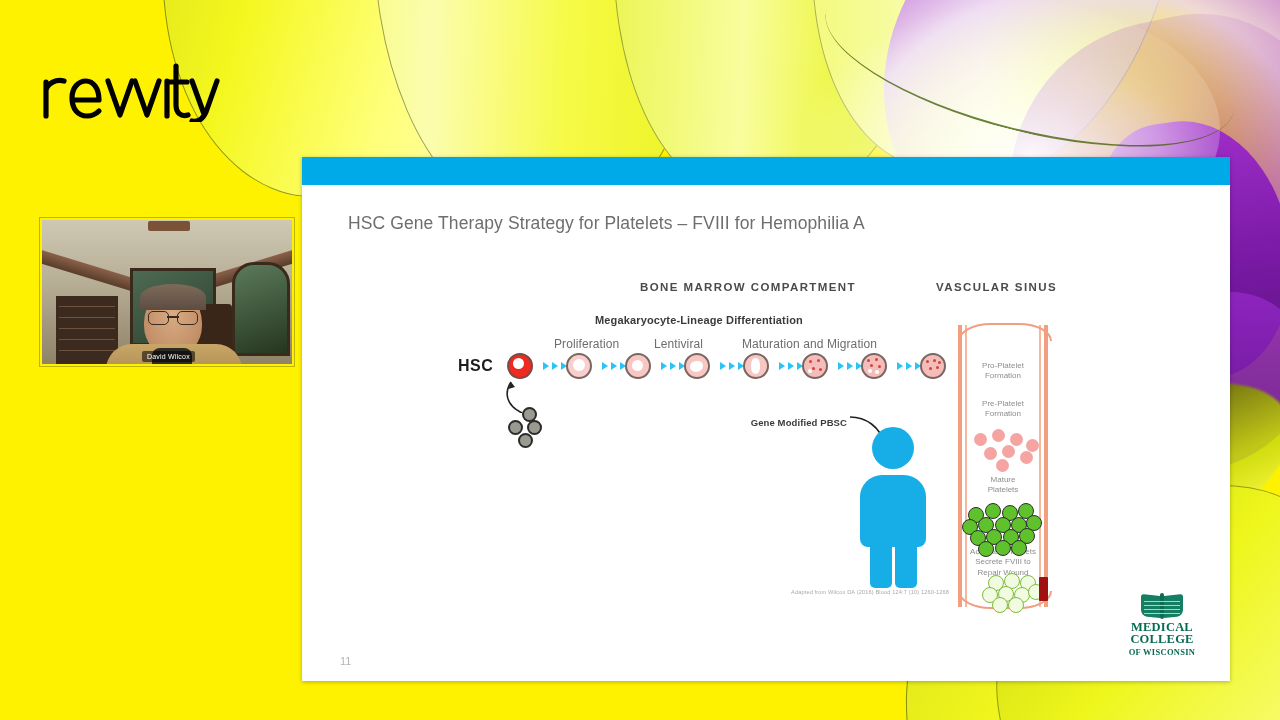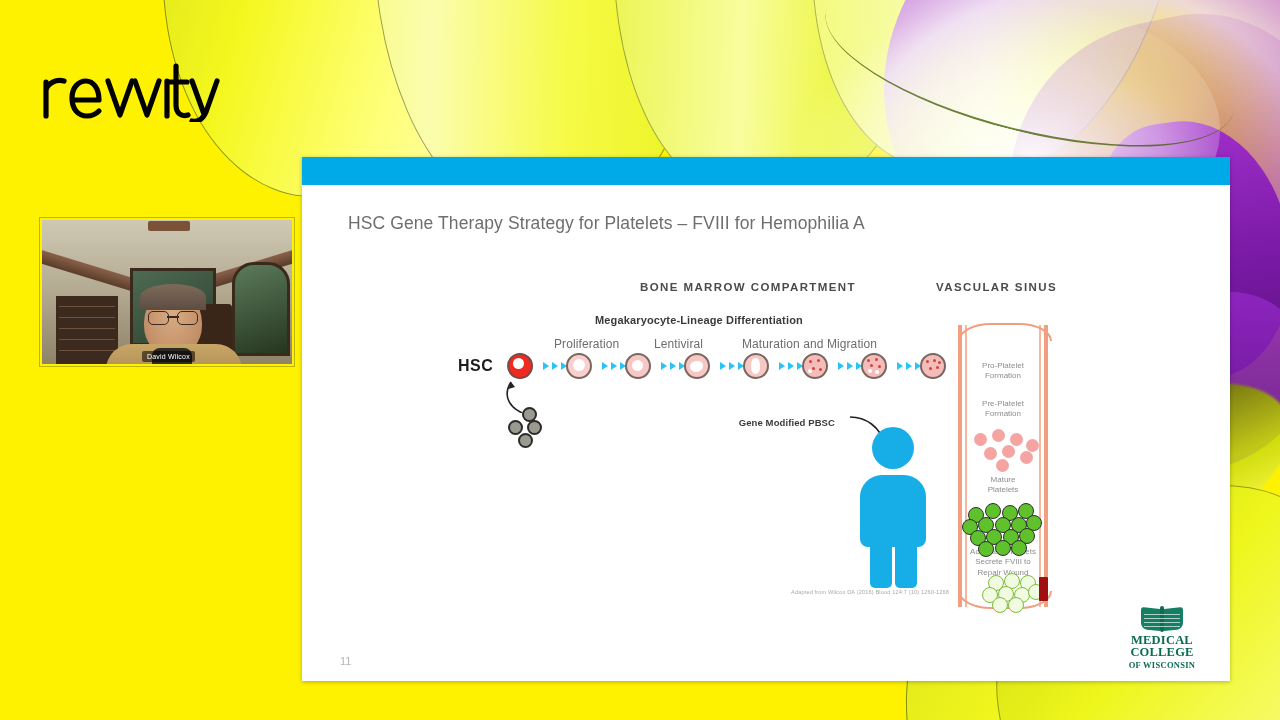--- a/index.html
+++ b/index.html
@@ -146,21 +146,21 @@
     background:#ffffff;box-shadow:0 1px 4px rgba(0,0,0,.28);
   }
   #slide-accent{position:absolute;left:0;top:0;width:100%;height:28px;background:#00A9E8;}
   #slide-title{
     position:absolute;left:46px;top:56px;font-size:17.5px;color:#6e6e6e;font-weight:400;
     letter-spacing:.1px;white-space:nowrap;
   }
   #slide-number{position:absolute;left:38px;bottom:14px;font-size:11px;color:#b5b5b5;}
 
   
-  #mcw-logo{position:absolute;right:18px;bottom:11px;width:100px;text-align:center;color:#0a6a52;}
+  #mcw-logo{position:absolute;right:18px;bottom:24px;width:100px;text-align:center;color:#0a6a52;}
   #mcw-book{width:42px;height:26px;margin:0 auto 2px;position:relative;}
   #mcw-book .pg{position:absolute;top:2px;width:19px;height:22px;background:#167f63;}
   #mcw-book .pg.l{left:0;border-radius:3px 0 0 6px;transform:skewY(6deg);}
   #mcw-book .pg.r{right:0;border-radius:0 3px 6px 0;transform:skewY(-6deg);}
   #mcw-book .spine{position:absolute;left:19px;top:0;width:4px;height:26px;background:#0d6d53;border-radius:2px;}
   #mcw-book .lines{position:absolute;left:3px;top:5px;right:3px;height:16px;}
   #mcw-book .lines i{display:block;height:1px;background:rgba(255,255,255,.65);margin:3px 0;}
   #mcw-logo .t1{font-family:"Liberation Serif",serif;font-size:12.5px;font-weight:700;line-height:1.02;letter-spacing:.2px;}
   #mcw-logo .t2{font-family:"Liberation Serif",serif;font-size:8.5px;font-weight:700;letter-spacing:.3px;margin-top:1px;}
 
@@ -204,21 +204,21 @@
   .a1{left:81px;} .a2{left:140px;} .a3{left:199px;} .a4{left:258px;}
   .a5{left:317px;} .a6{left:376px;} .a7{left:435px;}
 
   
   #trans-arrow{position:absolute;left:48px;top:112px;width:26px;height:34px;}
   #trans-cluster{position:absolute;left:56px;top:140px;width:46px;height:46px;}
   .pbsc{position:absolute;width:15px;height:15px;border-radius:50%;background:#9a9a90;border:2px solid #2b2b2b;box-sizing:border-box;}
   #trans-text{position:absolute;left:-6px;top:186px;width:170px;text-align:center;font-size:8px;line-height:1.38;color:#8d8d8d;}
 
   
-  #pbsc-block{position:absolute;left:188px;top:150px;width:195px;text-align:right;}
+  #pbsc-block{position:absolute;left:200px;top:150px;width:195px;text-align:right;}
   #pbsc-title{font-size:9.5px;font-weight:700;color:#3b3b3b;letter-spacing:.1px;}
   #pbsc-list{font-size:8px;line-height:1.45;color:#9a9a9a;margin-top:1px;}
   #pbsc-curve{position:absolute;left:398px;top:148px;width:40px;height:40px;}
 
   
   #human{position:absolute;left:406px;top:160px;width:70px;height:160px;}
   #human .head{position:absolute;left:14px;top:0;width:42px;height:42px;border-radius:50%;background:#17AEE8;}
   #human .torso{position:absolute;left:2px;top:48px;width:66px;height:72px;border-radius:22px 22px 8px 8px;background:#17AEE8;}
   #human .legL{position:absolute;left:12px;top:116px;width:22px;height:45px;background:#17AEE8;border-radius:0 0 5px 5px;}
   #human .legR{position:absolute;left:37px;top:116px;width:22px;height:45px;background:#17AEE8;border-radius:0 0 5px 5px;}

